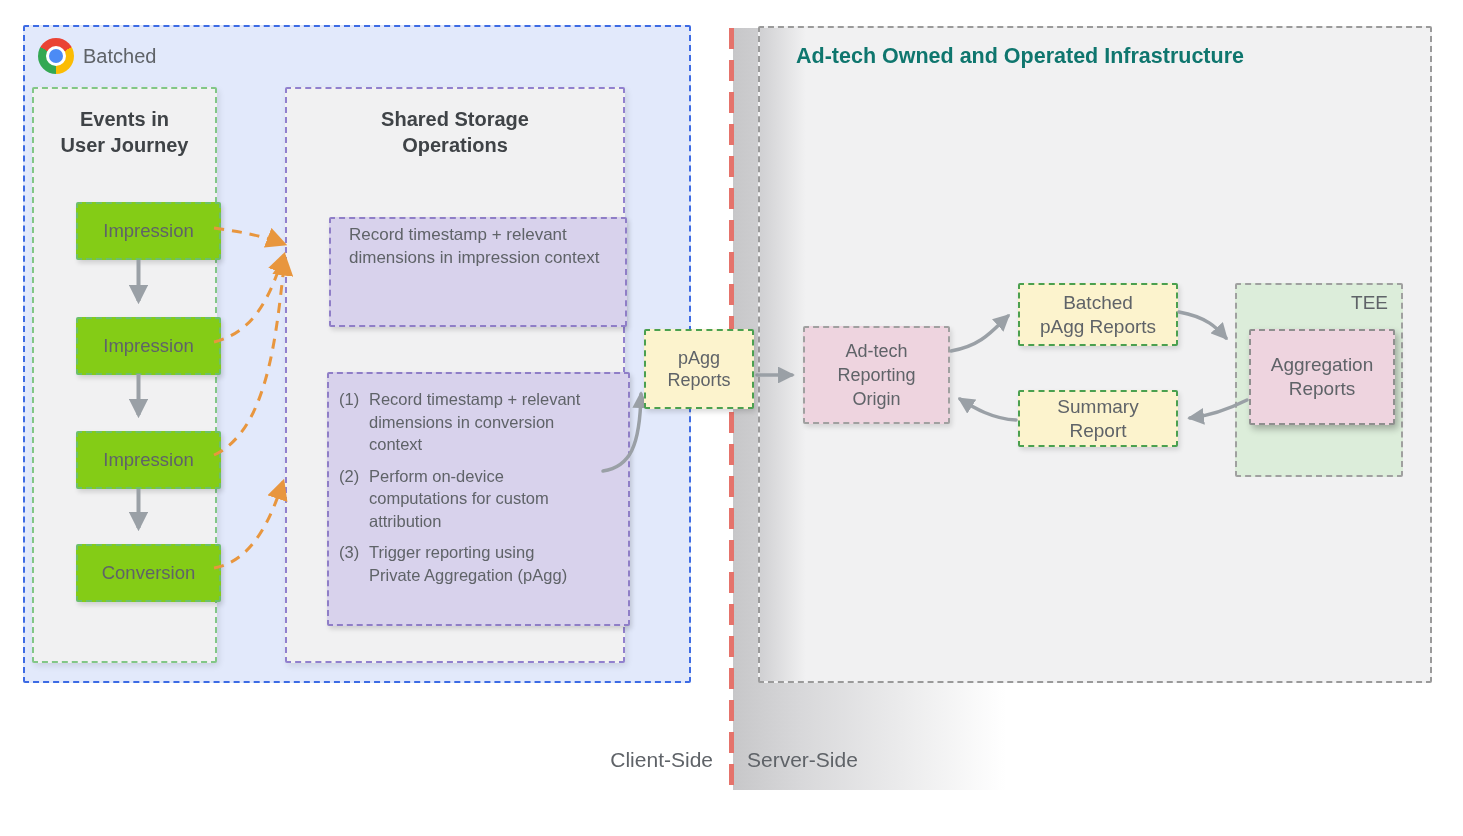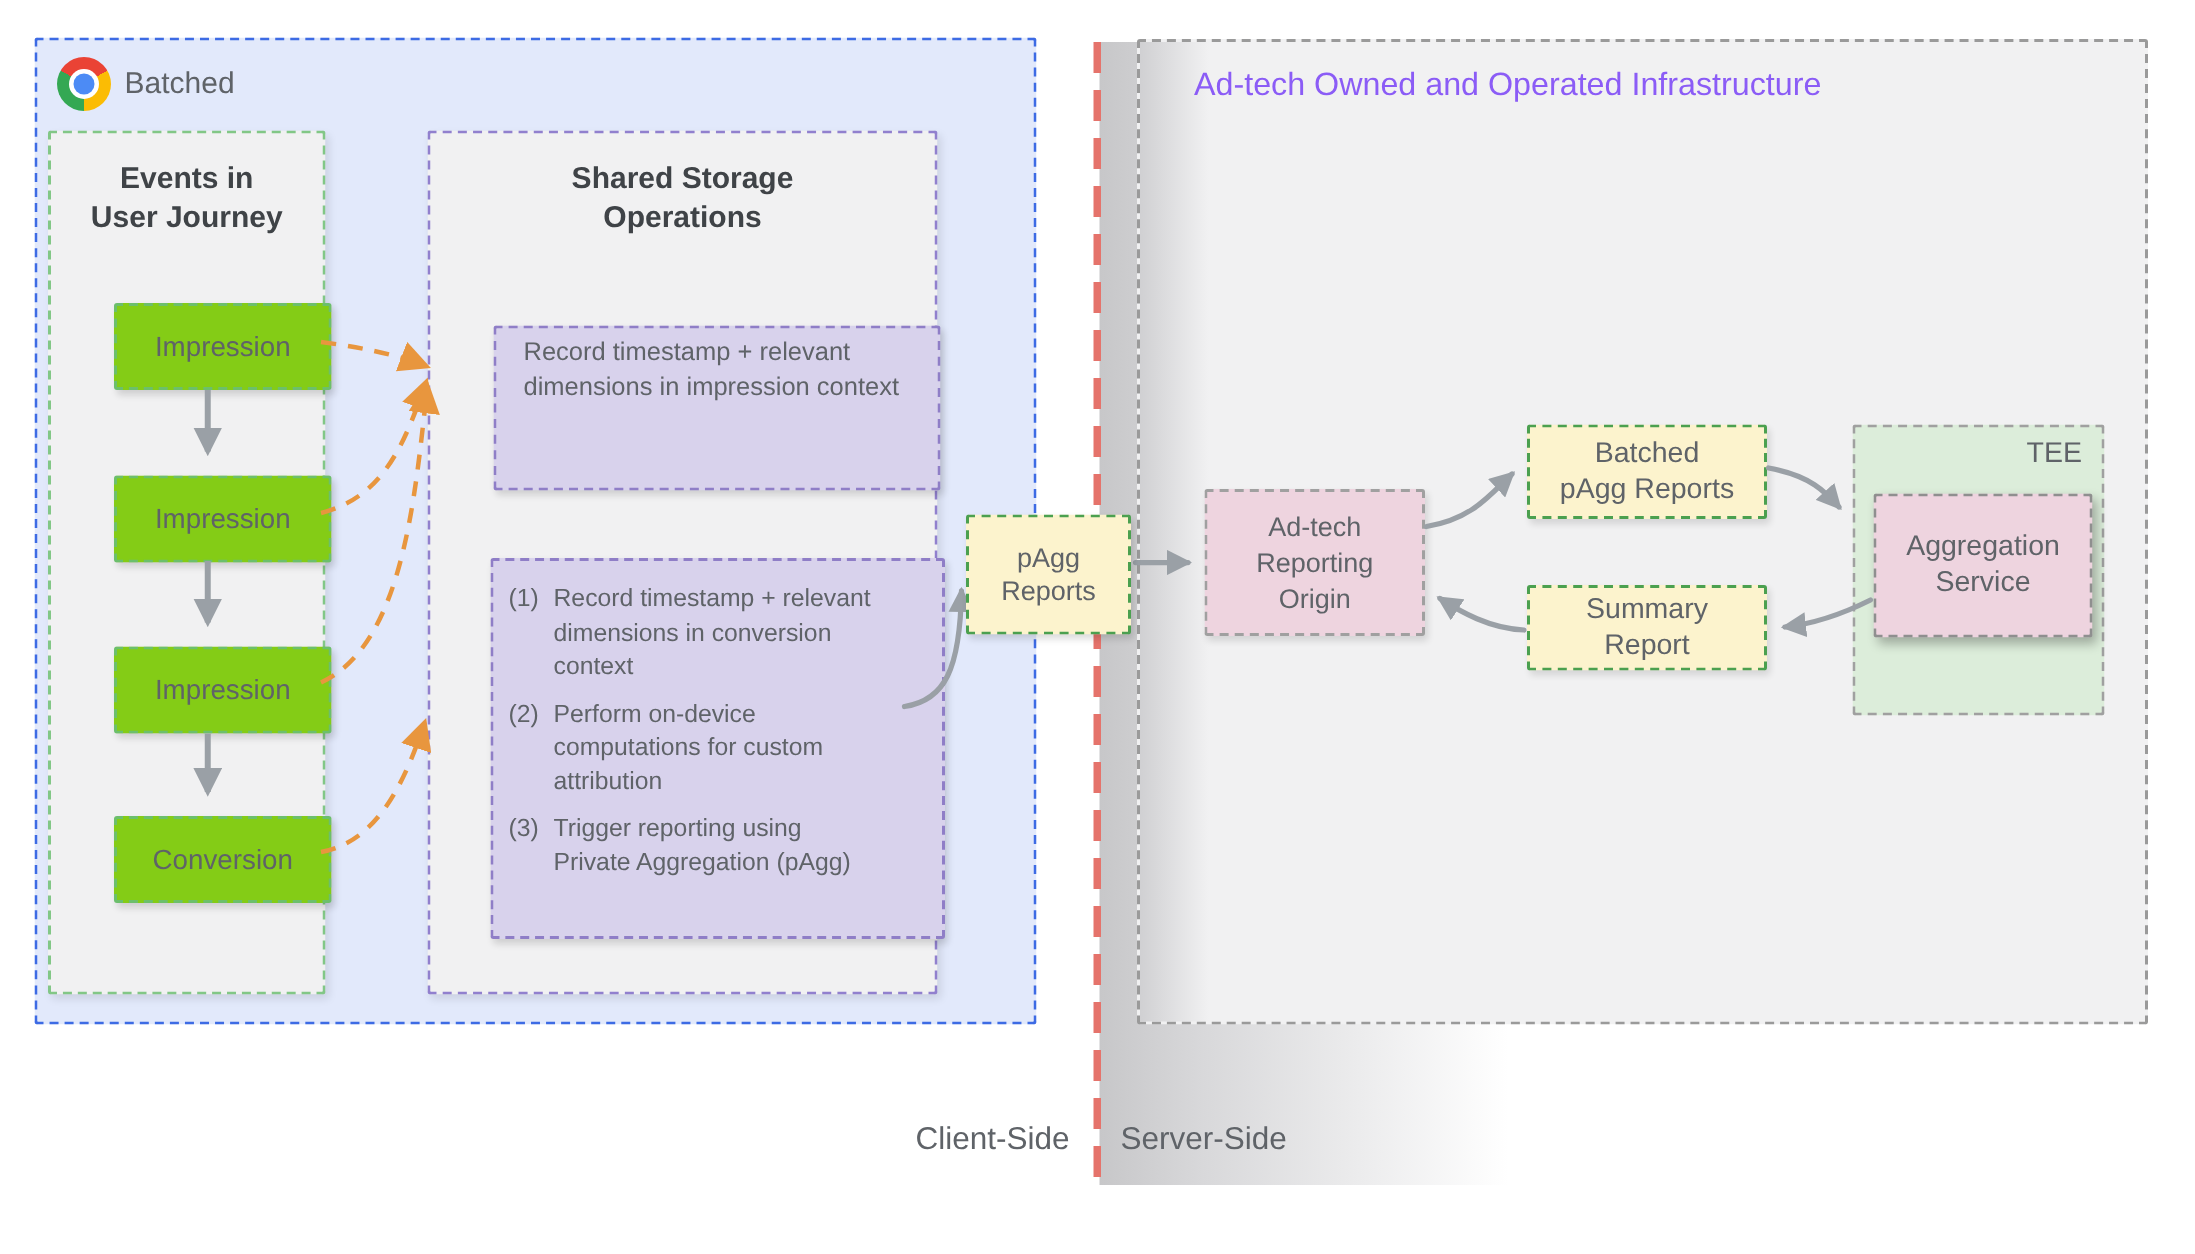--- a/index.html
+++ b/index.html
@@ -39,30 +39,30 @@
   
   .op-box{position:absolute;box-sizing:border-box;background:#d8d2ec;border:2px dashed #8f7ec7;
     border-radius:2px;box-shadow:2px 3px 5px rgba(0,0,0,0.14);
     font-size:17px;line-height:23px;color:#5f6368;}
   .op1{left:42px;top:128px;width:298px;height:110px;padding:4px 18px;}
   .op2{left:40px;top:283px;width:303px;height:254px;padding:14px 12px 12px 10px;}
   .op-item{display:flex;margin-bottom:9px;font-size:16.5px;line-height:22.5px;}
   .op-item .num{width:30px;flex:0 0 30px;}
   .op-item .txt{width:218px;}
   
-  .pagg-box{position:absolute;left:644px;top:343px;width:110px;height:80px;box-sizing:border-box;z-index:5;
+  .pagg-box{position:absolute;left:644px;top:329px;width:110px;height:80px;box-sizing:border-box;z-index:5;
     background:#fcf3cd;border:2px dashed #4ba04f;border-radius:2px;
     display:flex;align-items:center;justify-content:center;text-align:center;
     font-size:18px;line-height:22px;color:#5f6368;box-shadow:2px 3px 5px rgba(0,0,0,0.14);}
   
   .server-panel{position:absolute;left:758px;top:26px;width:674px;height:657px;box-sizing:border-box;
     background:#f1f1f2;border:2px dashed #9a9a9a;border-radius:2px;z-index:1;}
   .server-panel::before{content:"";position:absolute;left:0;top:0;bottom:0;width:46px;
     background:linear-gradient(to right,rgba(168,168,172,0.45),rgba(168,168,172,0));}
-  .server-header{position:absolute;left:36px;top:16px;font-weight:normal;font-size:21.5px;color:#8b5cf6;}
+  .server-header{position:absolute;left:36px;top:16px;font-weight:bold;font-size:21.5px;color:#0f766e;}
   .node{position:absolute;box-sizing:border-box;border-radius:2px;display:flex;align-items:center;
     justify-content:center;text-align:center;color:#5f6368;z-index:2;}
   .adtech{left:803px;top:326px;width:147px;height:98px;background:#eed4df;border:2px dashed #a0a0a0;
     font-size:18px;line-height:24px;box-shadow:2px 3px 5px rgba(0,0,0,0.12);}
   .yellow-node{background:#fcf3cd;border:2px dashed #4ba04f;font-size:19px;line-height:24px;
     box-shadow:2px 3px 5px rgba(0,0,0,0.12);}
   .batched{left:1018px;top:283px;width:160px;height:63px;}
   .summary{left:1018px;top:390px;width:160px;height:57px;}
   .tee-box{position:absolute;left:1235px;top:283px;width:168px;height:194px;box-sizing:border-box;
     background:#dcedda;border:2px dashed #a0a0a0;border-radius:2px;z-index:2;}
@@ -130,21 +130,21 @@
 Reporting
 Origin</div>
   <div class="node yellow-node batched pre">Batched
 pAgg Reports</div>
   <div class="node yellow-node summary pre">Summary
 Report</div>
 
   <div class="tee-box">
     <div class="tee-label">TEE</div>
     <div class="aggsvc pre">Aggregation
-Service</div>
+Reports</div>
   </div>
 
   <div class="pagg-box pre">pAgg
 Reports</div>
 
   <div class="side-label client-side">Client-Side</div>
   <div class="side-label server-side">Server-Side</div>
 
   <svg class="arrows" viewBox="0 0 1463 836">
     <defs>

